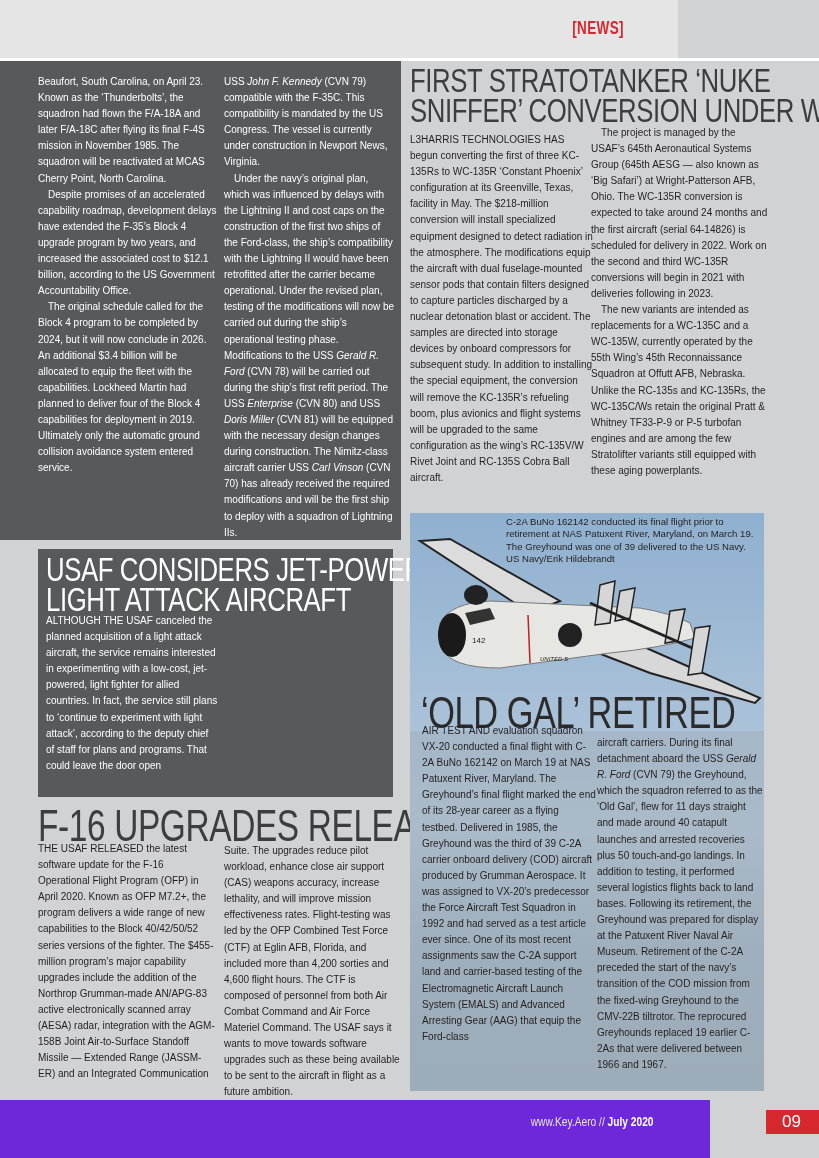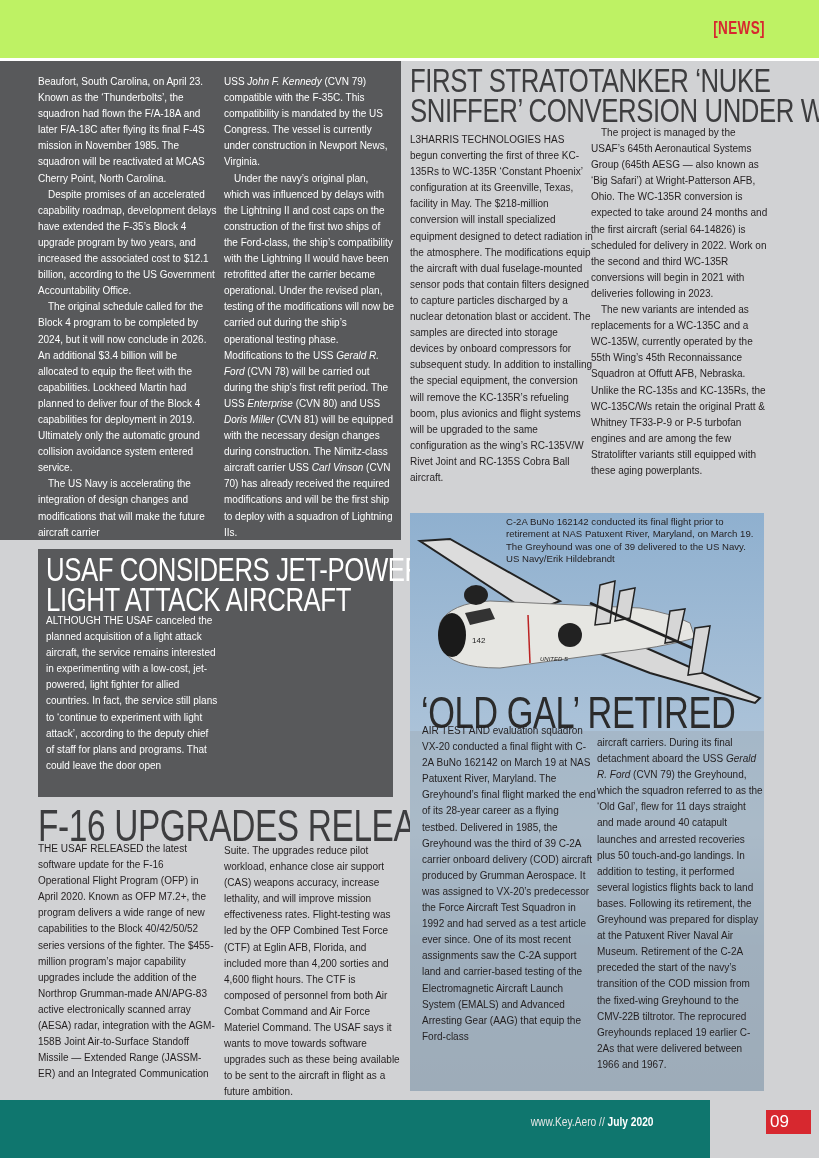--- a/index.html
+++ b/index.html
@@ -1,55 +1,54 @@
 <!DOCTYPE html>
 <html><head>
 <meta charset="utf-8">
 <style>
   * { box-sizing: border-box; margin: 0; padding: 0; }
   html, body { width: 819px; height: 1158px; overflow: hidden; background: #d1d2d4; }
   body { position: relative; font-family: "Liberation Sans", sans-serif; }
-  .topbar { position: absolute; left: 0; top: 0; width: 819px; height: 58px; background: #bef264; }
+  .topbar { position: absolute; left: 0; top: 0; width: 678px; height: 58px; background: #e5e5e5; }
   .section-tag { position: absolute; right: 54px; top: 18px; color: #d7282f; font-family: "Liberation Sans", sans-serif; font-weight: bold; font-size: 18px; letter-spacing: 0.5px; transform: scaleX(0.75); transform-origin: right center; }
   .divider-white { position: absolute; left: 0; top: 58px; width: 819px; height: 3px; background: #ffffff; }
 
   .dark-panel { position: absolute; background: #58595b; color: #ffffff; }
   .light-text { color: #231f20; }
 
   .col { position: absolute; font-size: 10px; line-height: 16.1px; }
   .col p { margin: 0; }
   .col p.indent { text-indent: 10px; }
   .col em { font-style: italic; }
 
   .headline { position: absolute; font-family: "Liberation Sans Narrow", "Liberation Sans", sans-serif; font-weight: normal; text-transform: uppercase; line-height: 0.92; letter-spacing: -0.5px; transform-origin: left top; white-space: nowrap; }
 
   .photo { position: absolute; left: 410px; top: 513px; width: 354px; height: 578px; background: linear-gradient(180deg, #8fb0cf 0%, #a9c1d8 35%, #b6c8d8 55%, #9fb0bf 75%, #9aa8b6 100%); overflow: hidden; }
   .photo .caption { position: absolute; left: 96px; top: 3px; width: 250px; font-size: 9.6px; line-height: 12.3px; color: #231f20; }
   .photo .caption b { font-weight: normal; }
   .photo .textbg { position: absolute; left: 0; top: 218px; width: 354px; height: 360px; background: rgba(160,174,188,0.55); }
 
-  .footer { position: absolute; left: 0; top: 1100px; width: 710px; height: 58px; background: #0f766e; }
+  .footer { position: absolute; left: 0; top: 1100px; width: 710px; height: 58px; background: #6d28d9; }
   .footer-site { position: absolute; right: 56px; top: 15px; font-size: 12px; color: #e6e6e6; transform: scaleX(0.85); transform-origin: right center; }
   .footer-site b { font-weight: bold; color: #ffffff; }
-  .page-num { position: absolute; left: 766px; top: 1110px; width: 45px; height: 24px; background: #d7282f; color: #ffffff; font-size: 17px; padding-left: 4px; line-height: 24px; }
+  .page-num { position: absolute; left: 766px; top: 1110px; width: 53px; height: 24px; background: #d7282f; color: #ffffff; font-size: 17px; padding-left: 16px; line-height: 24px; }
 </style>
 </head>
 <body>
 
 <div class="topbar">
   <span class="section-tag">[NEWS]</span>
 </div>
 <div class="divider-white"></div>
 
 <div class="dark-panel" style="left:0; top:61px; width:401px; height:479px;"></div>
 <div class="col" style="left:38px; top:74px; width:180px; color:#fff;">
   <p>Beaufort, South Carolina, on April 23. Known as the ‘Thunderbolts’, the squadron had flown the F/A-18A and later F/A-18C after flying its final F-4S mission in November 1985. The squadron will be reactivated at MCAS Cherry Point, North Carolina.</p>
   <p class="indent">Despite promises of an accelerated capability roadmap, development delays have extended the F-35’s Block 4 upgrade program by two years, and increased the associated cost to $12.1 billion, according to the US Government Accountability Office.</p>
   <p class="indent">The original schedule called for the Block 4 program to be completed by 2024, but it will now conclude in 2026. An additional $3.4 billion will be allocated to equip the fleet with the capabilities. Lockheed Martin had planned to deliver four of the Block 4 capabilities for deployment in 2019. Ultimately only the automatic ground collision avoidance system entered service.</p>
-  <p class="indent">The US Navy is accelerating the integration of design changes and modifications that will make the future aircraft carrier</p>
 </div>
 <div class="col" style="left:224px; top:74px; width:172px; color:#fff;">
   <p><span>USS </span><em>John F. Kennedy</em><span> (CVN 79) compatible with the F-35C. This compatibility is mandated by the US Congress. The vessel is currently under construction in Newport News, Virginia.</span></p>
   <p class="indent"><span>Under the navy’s original plan, which was influenced by delays with the Lightning II and cost caps on the construction of the first two ships of the Ford-class, the ship’s compatibility with the Lightning II would have been retrofitted after the carrier became operational. Under the revised plan, testing of the modifications will now be carried out during the ship’s operational testing phase. Modifications to the USS </span><em>Gerald R. Ford</em><span> (CVN 78) will be carried out during the ship’s first refit period. The USS </span><em>Enterprise</em><span> (CVN 80) and USS </span><em>Doris Miller</em><span> (CVN 81) will be equipped with the necessary design changes during construction. The Nimitz-class aircraft carrier USS </span><em>Carl Vinson</em><span> (CVN 70) has already received the required modifications and will be the first ship to deploy with a squadron of Lightning IIs.</span></p>
 </div>
 
 <div class="headline" style="left:410px; top:66px; font-size:33px; color:#3d3d3f; transform:scaleX(0.78);">
   <div>FIRST STRATOTANKER ‘NUKE</div>
   <div>SNIFFER’ CONVERSION UNDER WAY</div>
 </div>

